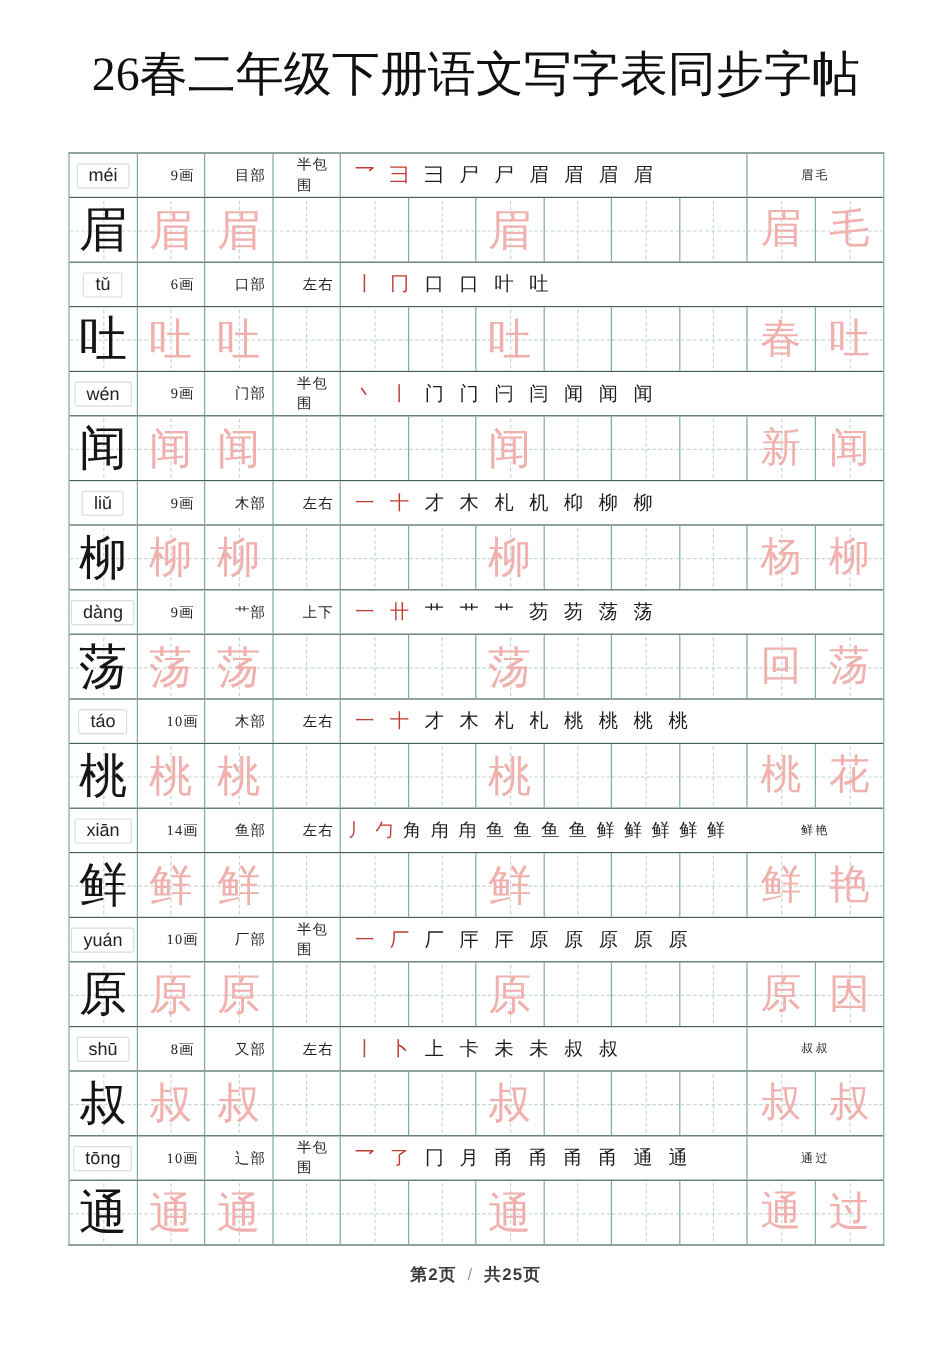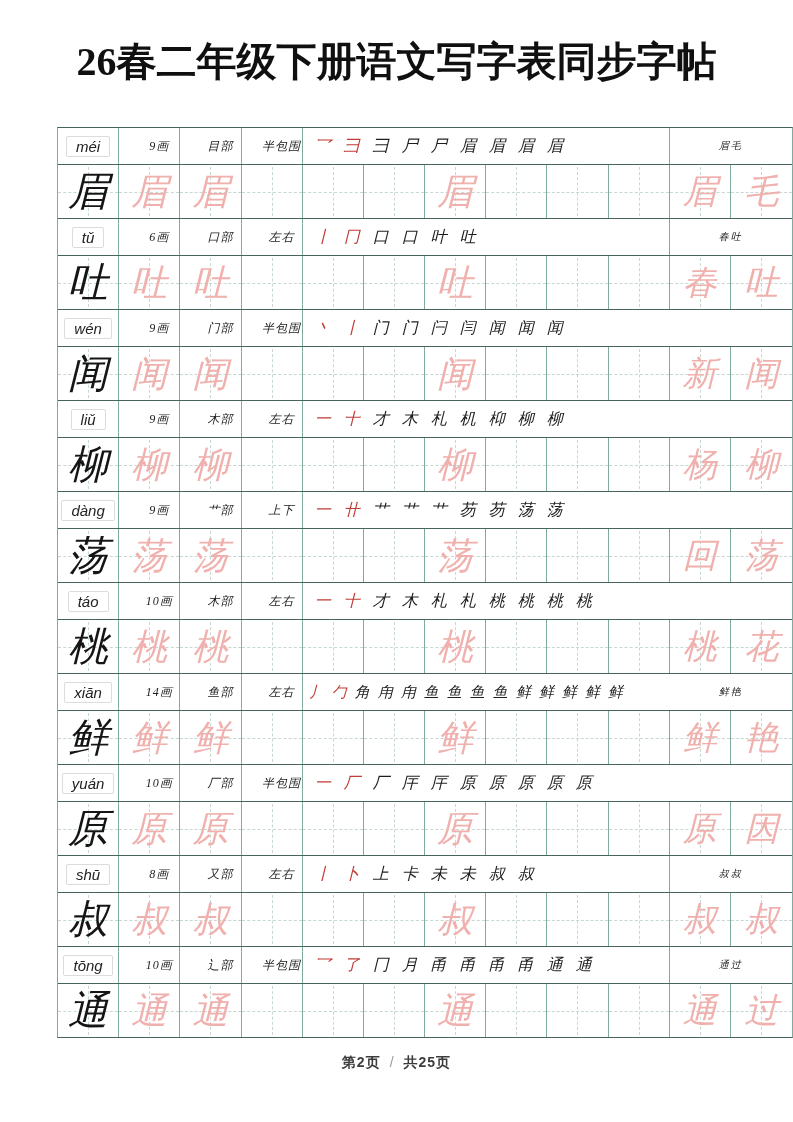--- a/index.html
+++ b/index.html
@@ -2,29 +2,28 @@
 <html><head>
 <meta charset="utf-8">
 <style>
   html,body{margin:0;padding:0;}
   body{
     width:793px;height:1122px;position:relative;background:#ffffff;
     font-family:"Liberation Sans",sans-serif;overflow:hidden;
   }
   .title{
     position:absolute;top:34px;left:0;width:100%;margin:0;text-align:center;
-    font-family:"Liberation Serif",serif;font-weight:700;font-size:40px;color:#101010;
+    font-family:"Liberation Serif",serif;font-weight:400;font-size:40px;color:#101010;
     letter-spacing:0px;white-space:nowrap;
   }
   .sheet{
-    position:absolute;left:57px;top:127px;width:736px;background:#fff;
+    position:absolute;left:57px;top:127px;width:680px;background:#fff;
     border-top:1px solid #46645c;border-bottom:1px solid #46645c;
     border-left:1px solid #7fab9e;border-right:1px solid #7fab9e;
     box-sizing:border-box;
-    font-style:italic;
   }
   .block{border-bottom:1px solid #46645c;}
   .block:last-child{border-bottom:none;}
   
   .hrow{
     display:grid;grid-template-columns:repeat(4,1fr) 6fr 2fr;
     height:37px;border-bottom:1px solid #46645c;box-sizing:border-box;
   }
   .hcell{
     border-right:1px solid #7fab9e;display:flex;align-items:center;justify-content:center;
@@ -134,21 +133,20 @@
         <div class="hcell small">口部</div>
         <div class="hcell small">左右</div>
         <div class="hcell strokes">
           <span class="g red">丨</span>
           <span class="g red">冂</span>
           <span class="g">口</span>
           <span class="g">口</span>
           <span class="g">叶</span>
           <span class="g">吐</span>
         </div>
-        <div class="hcell word">春吐</div>
       </div>
       <div class="prow">
         <div class="pcell">
           <span class="ch black">吐</span>
         </div>
         <div class="pcell">
           <span class="ch red">吐</span>
         </div>
         <div class="pcell">
           <span class="ch red">吐</span>

